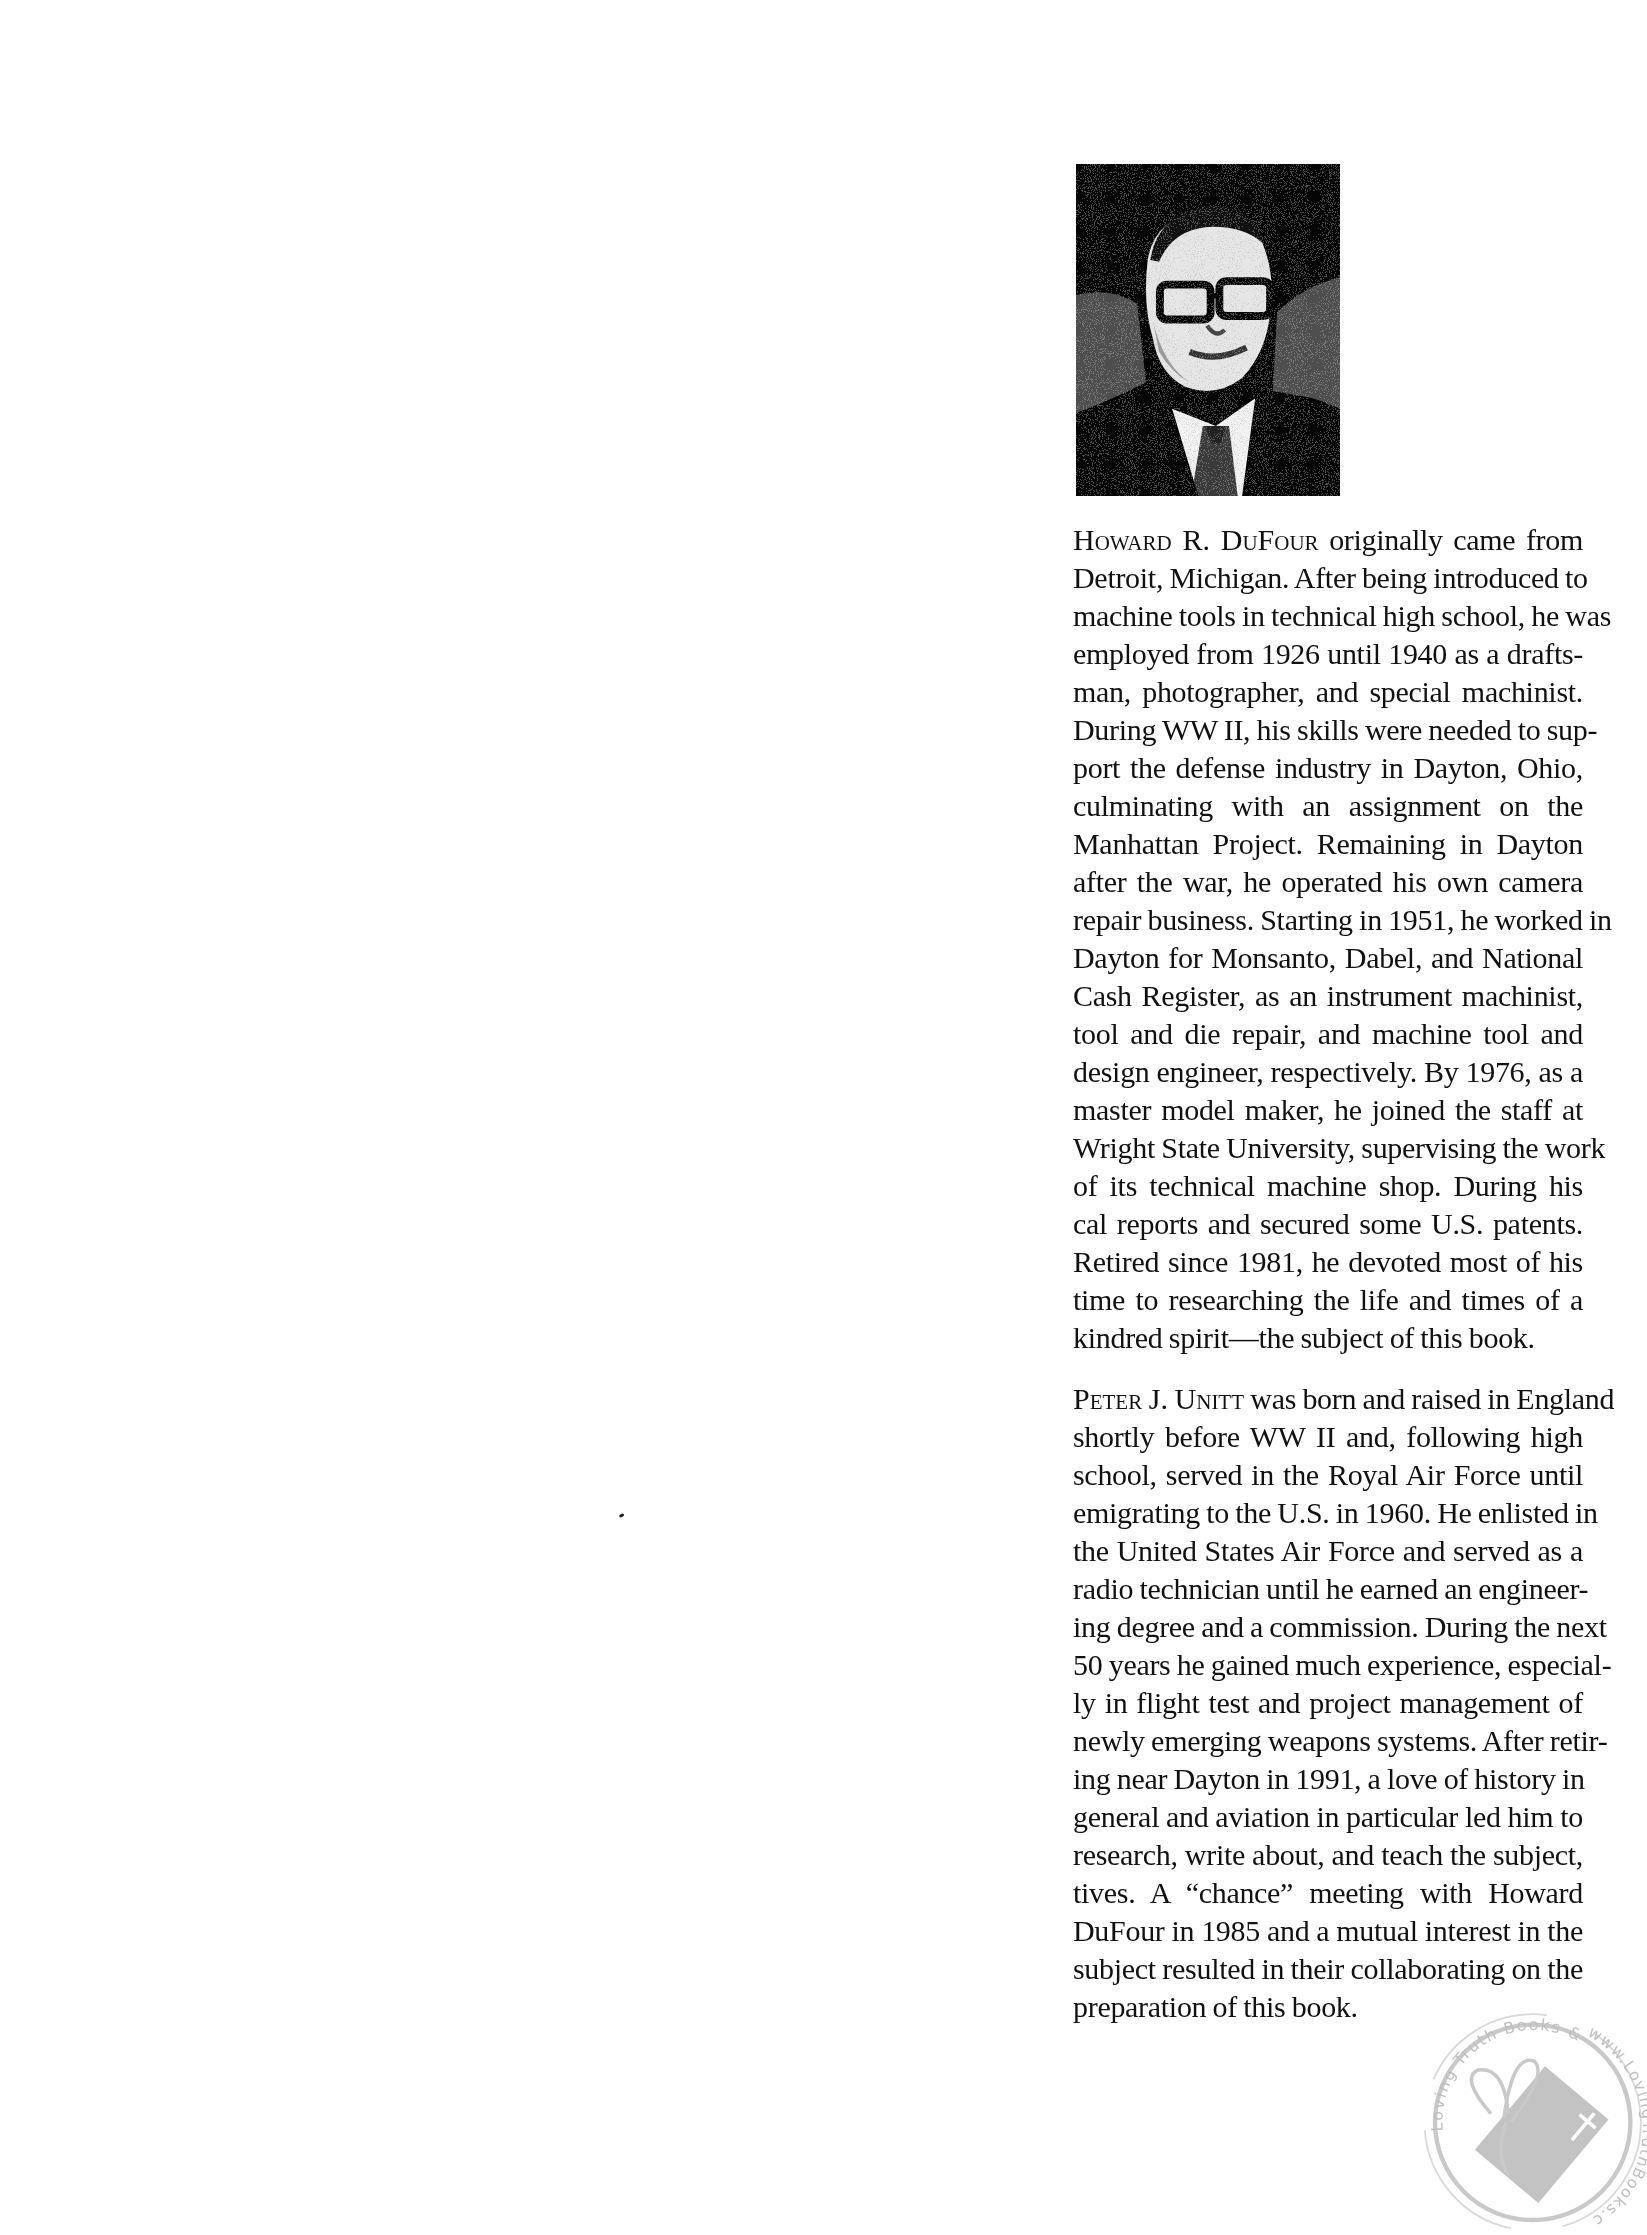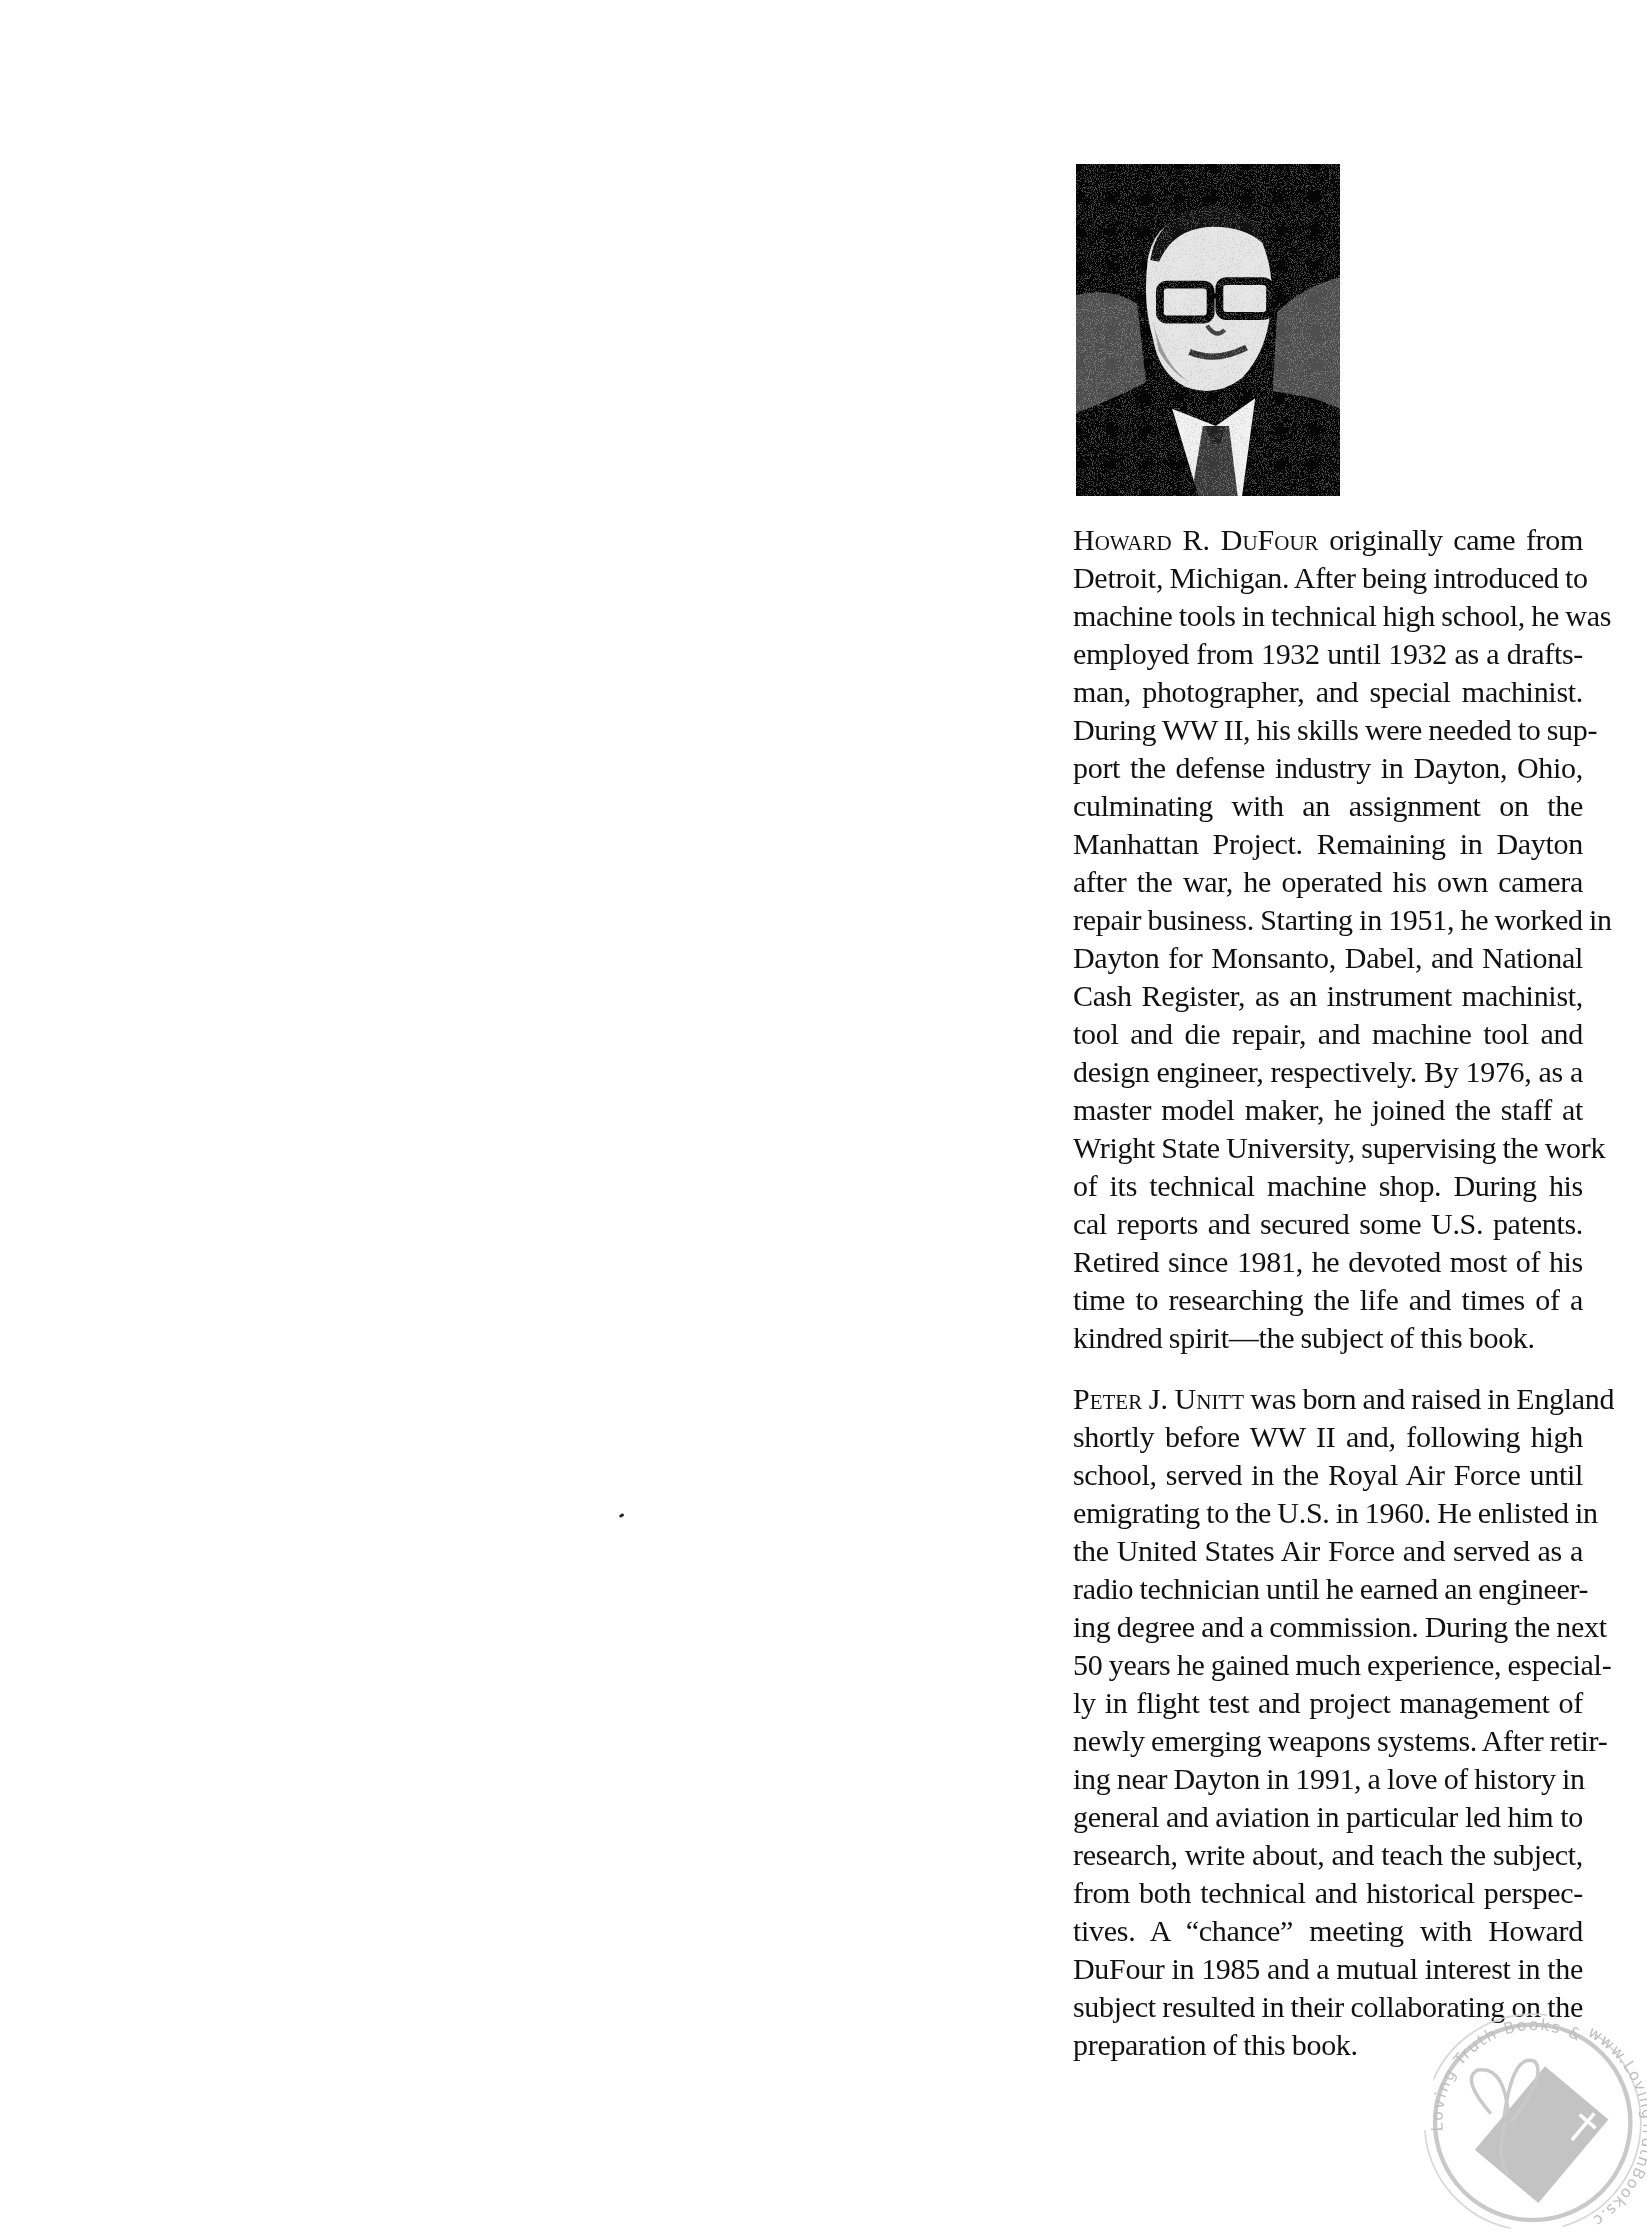--- a/index.html
+++ b/index.html
@@ -74,21 +74,21 @@
       <rect x="0" y="0" width="302" height="380" fill="#000" filter="url(#grain)" opacity="0.35" clip-path="url(#bgclip)"></rect>
     </svg>
   </div>
 
   <div class="column">
 
     <div class="para">
       <span class="line"><span class="sc">Howard R. DuFour</span><span> originally came from</span></span>
       <span class="line">Detroit, Michigan. After being introduced to</span>
       <span class="line">machine tools in technical high school, he was</span>
-      <span class="line">employed from 1932 until 1932 as a drafts-</span>
+      <span class="line">employed from 1926 until 1940 as a drafts-</span>
       <span class="line">man, photographer, and special machinist.</span>
       <span class="line">During WW II, his skills were needed to sup-</span>
       <span class="line">port the defense industry in Dayton, Ohio,</span>
       <span class="line">culminating with an assignment on the</span>
       <span class="line">Manhattan Project. Remaining in Dayton</span>
       <span class="line">after the war, he operated his own camera</span>
       <span class="line">repair business. Starting in 1951, he worked in</span>
       <span class="line">Dayton for Monsanto, Dabel, and National</span>
       <span class="line">Cash Register, as an instrument machinist,</span>
       <span class="line">tool and die repair, and machine tool and</span>
@@ -109,21 +109,20 @@
       <span class="line">emigrating to the U.S. in 1960. He enlisted in</span>
       <span class="line">the United States Air Force and served as a</span>
       <span class="line">radio technician until he earned an engineer-</span>
       <span class="line">ing degree and a commission. During the next</span>
       <span class="line">50 years he gained much experience, especial-</span>
       <span class="line">ly in flight test and project management of</span>
       <span class="line">newly emerging weapons systems. After retir-</span>
       <span class="line">ing near Dayton in 1991, a love of history in</span>
       <span class="line">general and aviation in particular led him to</span>
       <span class="line">research, write about, and teach the subject,</span>
-      <span class="line">from both technical and historical perspec-</span>
       <span class="line">tives. A “chance” meeting with Howard</span>
       <span class="line">DuFour in 1985 and a mutual interest in the</span>
       <span class="line">subject resulted in their collaborating on the</span>
       <span class="line last">preparation of this book.</span>
     </div>
   </div>
 
   <div class="speck"></div>
 
   <div class="watermark">

